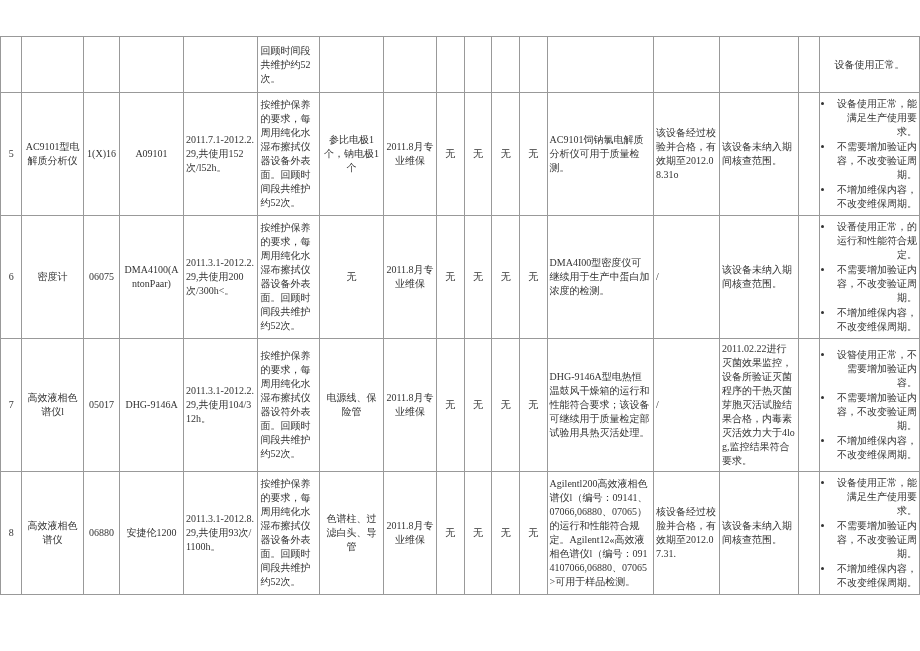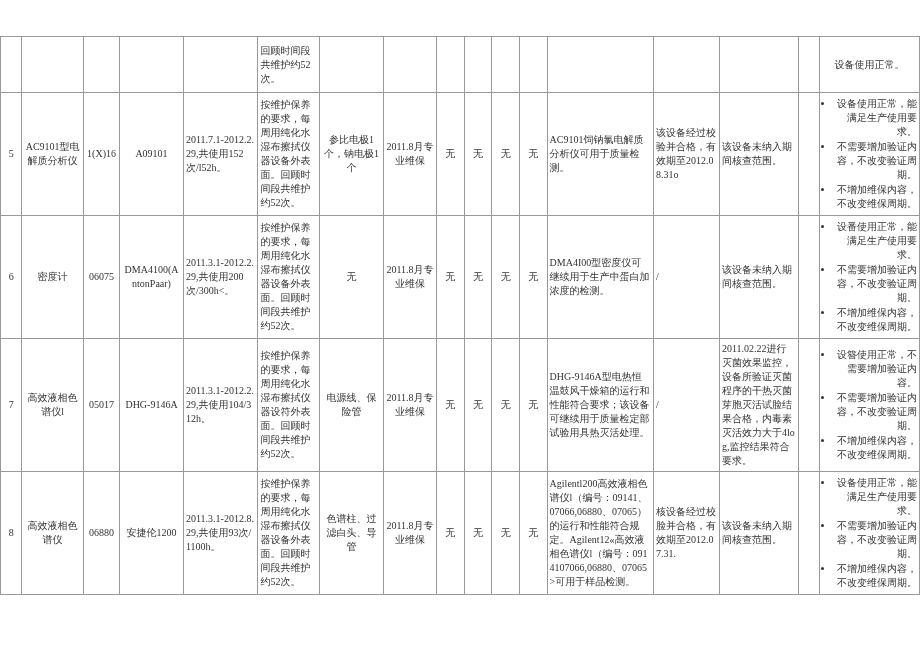--- a/index.html
+++ b/index.html
@@ -136,21 +136,21 @@
           <td>无</td>
           <td>无</td>
           <td>无</td>
           <td>无</td>
           <td class="left">DMA4I00型密度仪可继续用于生产中蛋白加浓度的检测。</td>
           <td class="left">/</td>
           <td class="left">该设备未纳入期间核查范围。</td>
           <td></td>
           <td>
             <ul class="bullets">
-              <li>设番使用正常，能满足生产使用要求。</li>
+              <li>设番使用正常，的运行和性能符合规定。</li>
               <li>不需要增加验证内容，不改变验证周期。</li>
               <li>不增加维保内容，不改变维保周期。</li>
             </ul>
           </td>
         </tr>
         <tr>
           <td>7</td>
           <td>高效液相色谱仪l</td>
           <td>05017</td>
           <td>DHG-9146A</td>

